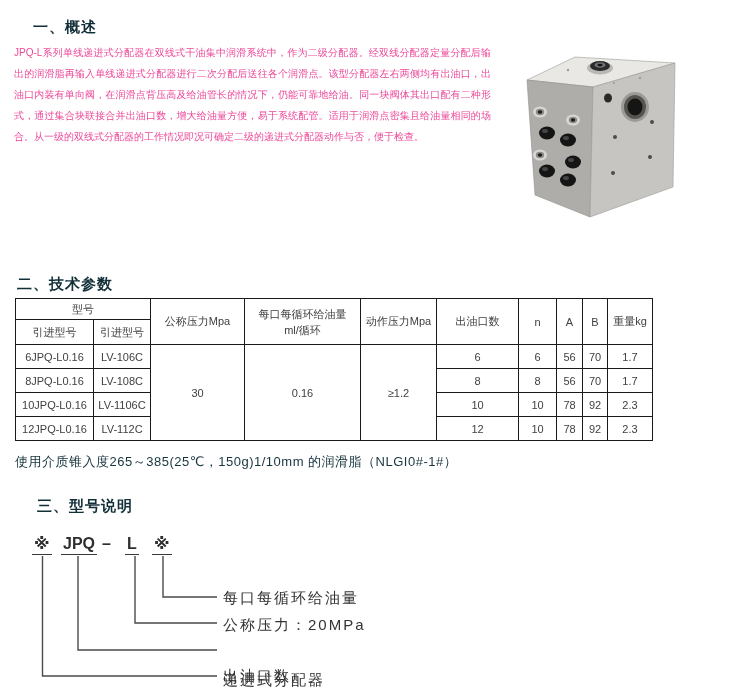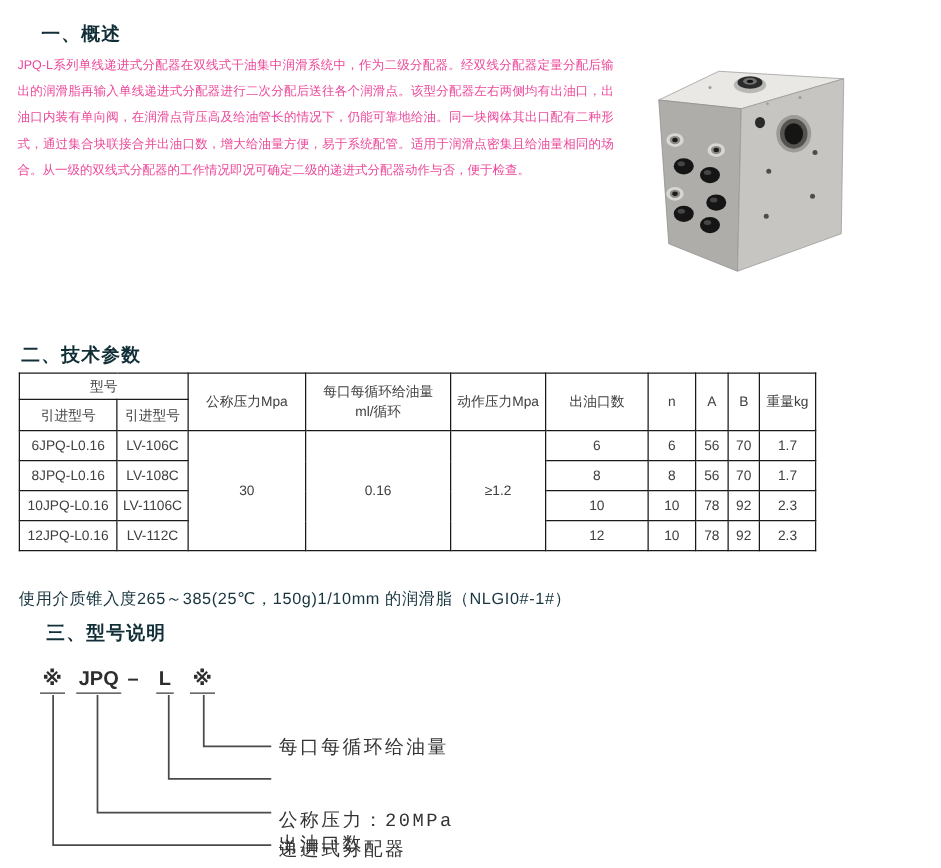--- a/index.html
+++ b/index.html
@@ -170,35 +170,35 @@
     <td>LV-112C</td>
     <td>12</td>
     <td>10</td>
     <td>78</td>
     <td>92</td>
     <td>2.3</td>
   </tr>
 </tbody>
   </table>
 
-<div class="abs footnote" style="left:15px; top:470px;">使用介质锥入度265～385(25℃，150g)1/10mm 的润滑脂（NLGI0#-1#）</div>
+<div class="abs footnote" style="left:15px; top:453px;">使用介质锥入度265～385(25℃，150g)1/10mm 的润滑脂（NLGI0#-1#）</div>
 
 <div class="abs sec-heading" style="left:17px; top:497px;margin-left:20px;">三、型号说明</div>
 
 <span class="code-part" style="left:32px;">※</span>
 <span class="code-part" style="left:61px;">JPQ</span>
 <span class="code-part no-underline" style="left:100px;">–</span>
 <span class="code-part" style="left:125px;">L</span>
 <span class="code-part" style="left:152px;">※</span>
 
 <svg class="abs" style="left:30px; top:556px;" width="200" height="128" viewBox="0 0 200 128">
   <g stroke="#4a4a4a" stroke-width="1.4" fill="none">
     <polyline points="133,0 133,41 187,41"></polyline>
     <polyline points="105,0 105,67 187,67"></polyline>
     <polyline points="48,0 48,94 187,94"></polyline>
     <polyline points="12.5,0 12.5,120 187,120"></polyline>
   </g>
 </svg>
 
 <div class="callout-label" style="top:589px;">每口每循环给油量</div>
-<div class="callout-label" style="top:649px;font-family:Liberation Mono, monospace;">公称压力：20MPa</div>
+<div class="callout-label" style="top:616px;">公称压力：20MPa</div>
 <div class="callout-label" style="top:671px;">递进式分配器</div>
 <div class="callout-label" style="top:667px;">出油口数</div>
 
 </body></html>

